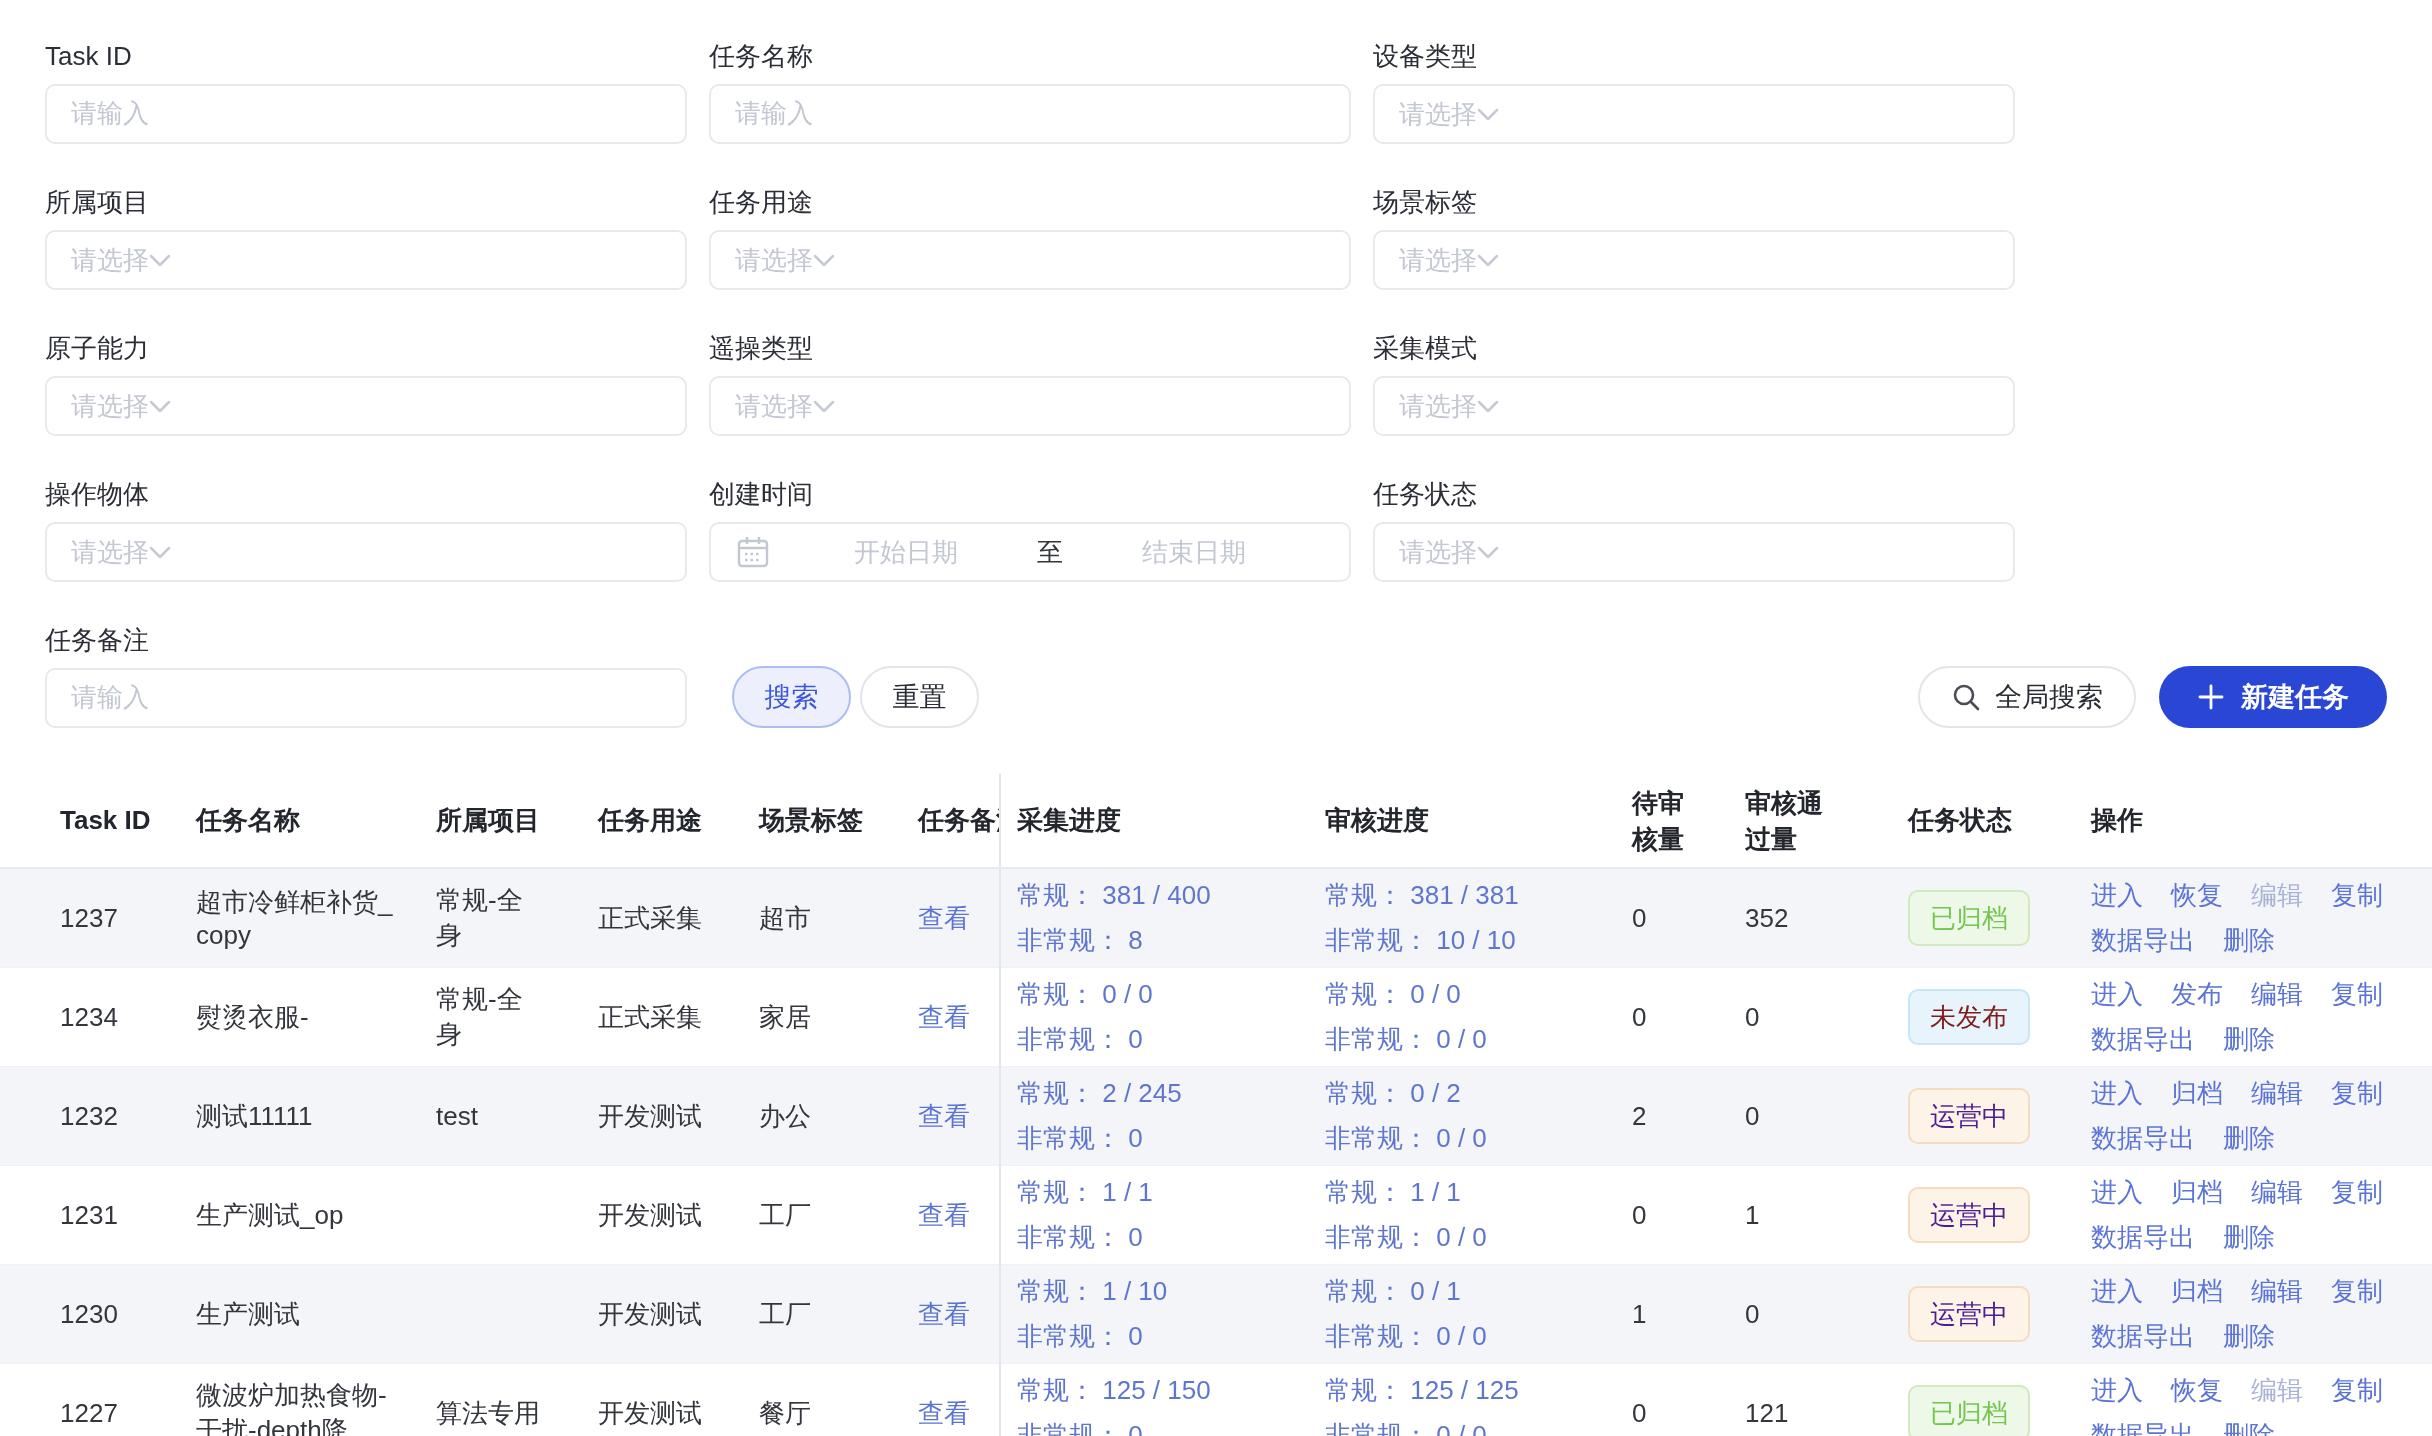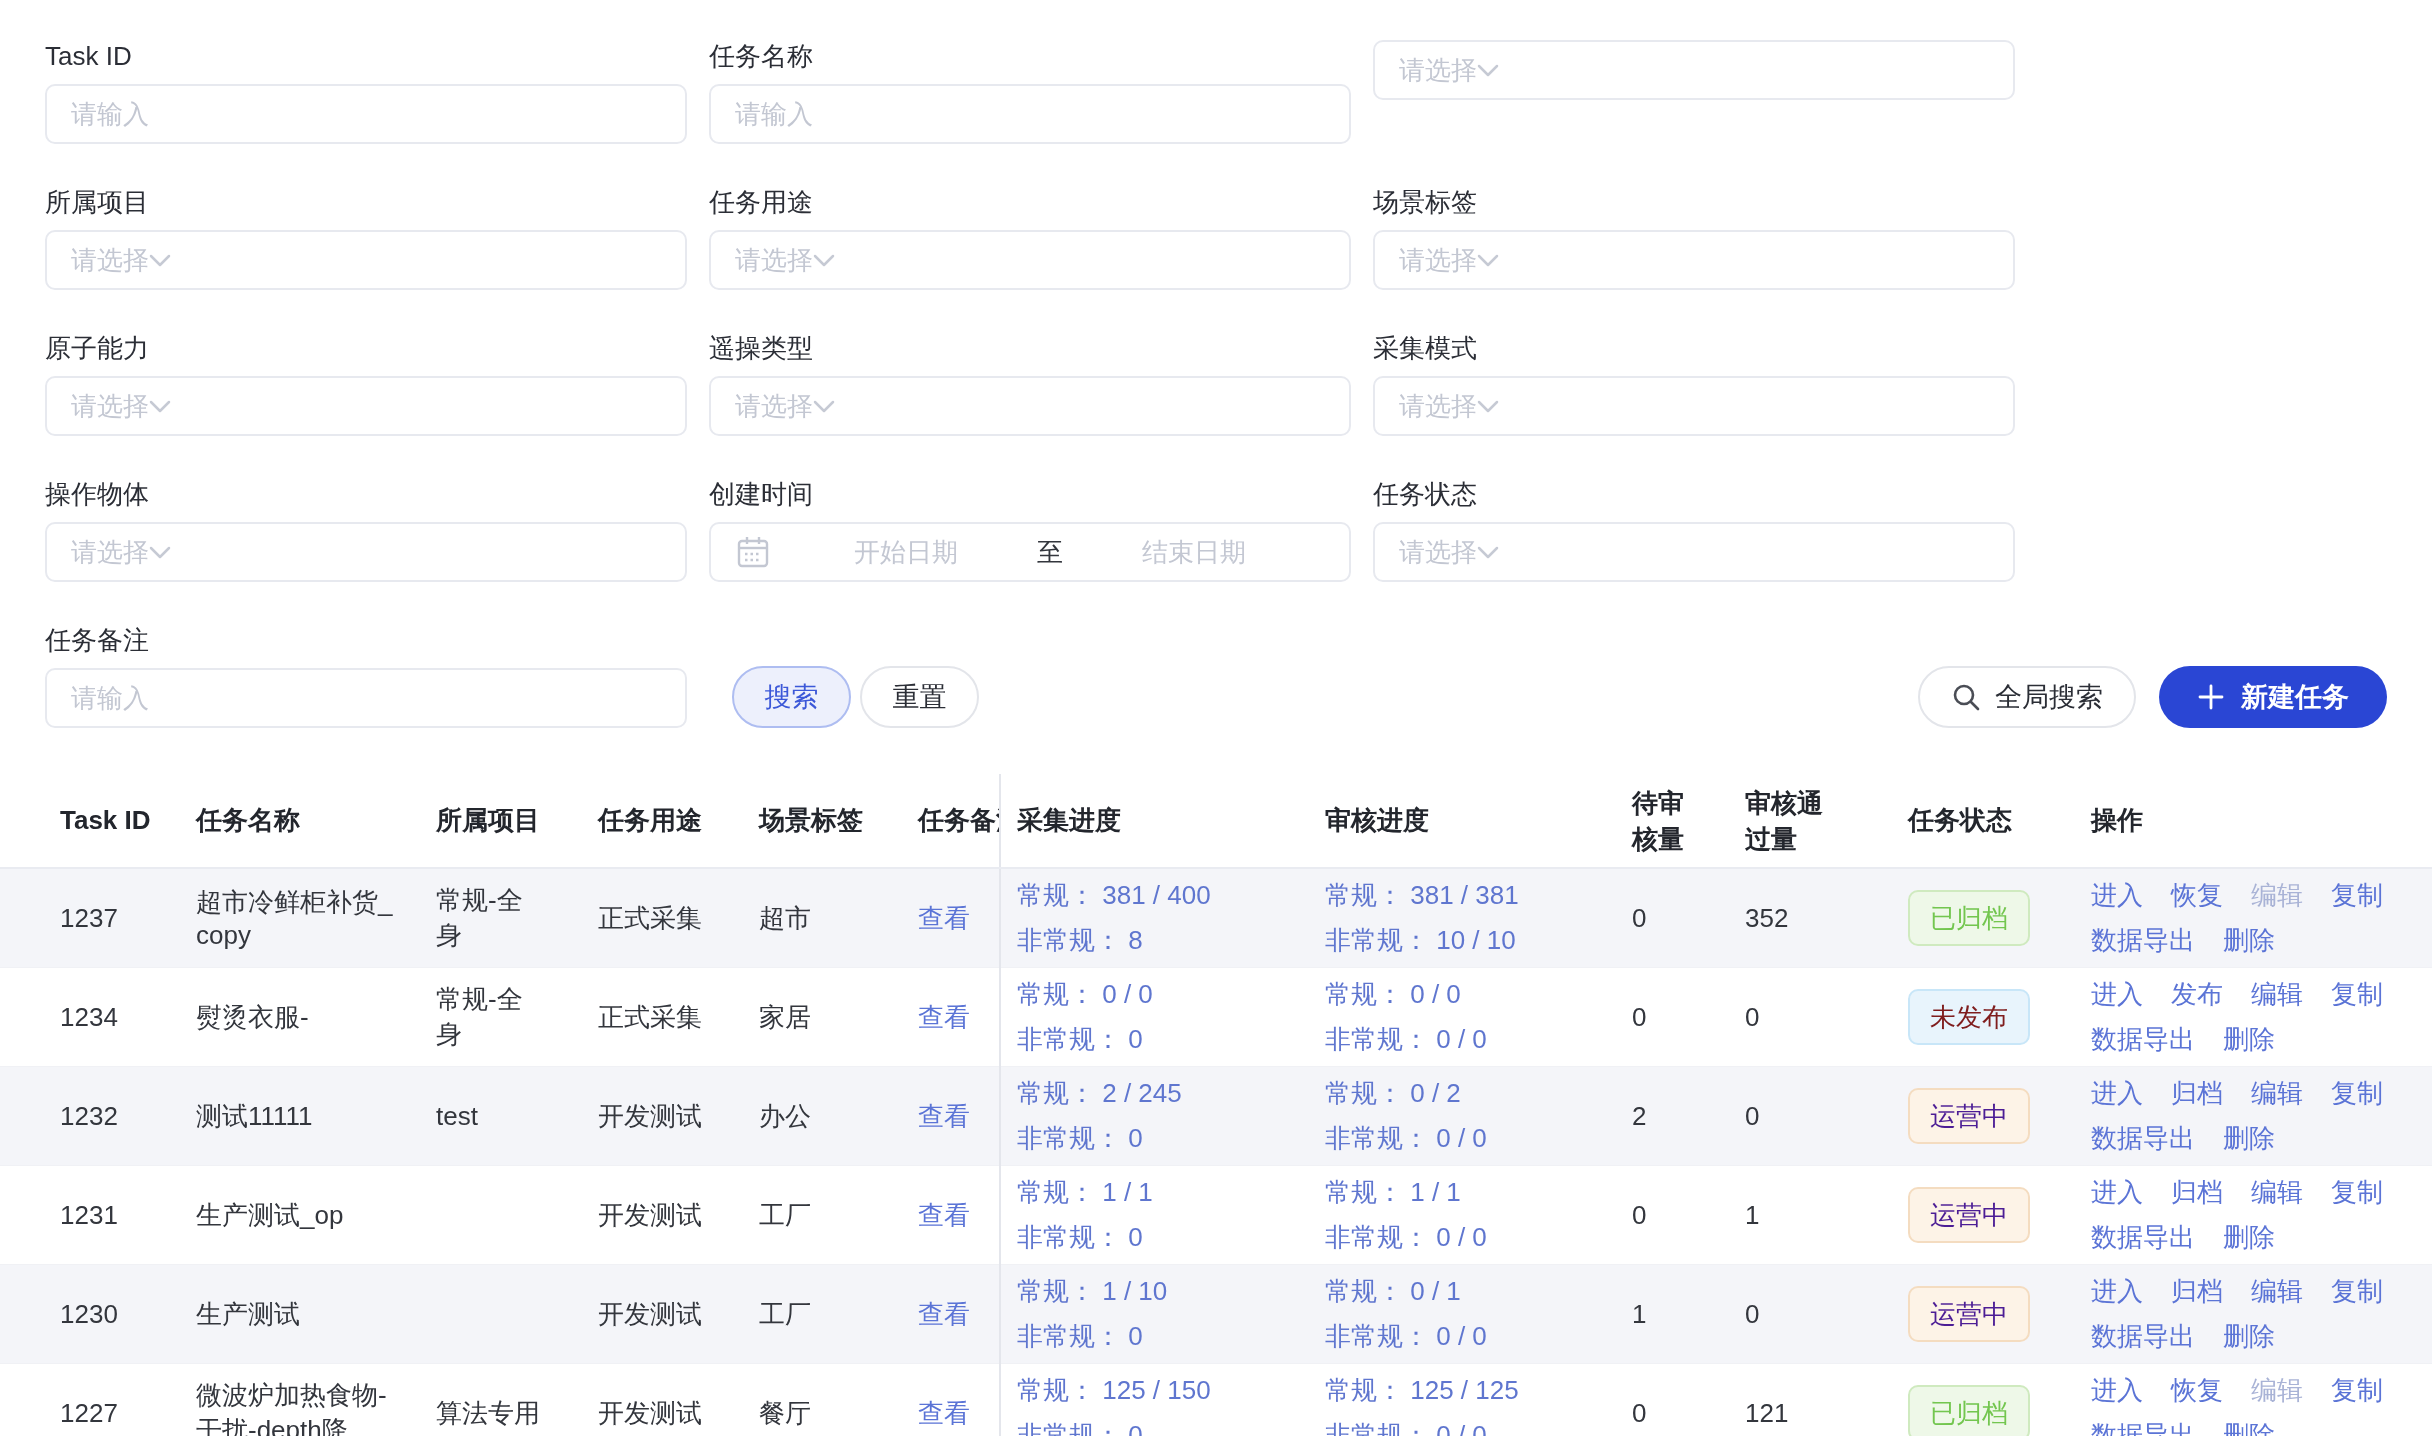--- a/index.html
+++ b/index.html
@@ -9,21 +9,21 @@
     color:#2e313a;font-size:26px;
   }
   
   .filters{padding:40px 45px 0 45px;}
   .filter-row{display:flex;gap:22px;}
   .field{width:642px;margin-bottom:42px;}
   .field label{display:block;font-size:26px;line-height:32px;margin-bottom:12px;color:#2b2e36;}
   .control{
     box-sizing:border-box;width:100%;height:60px;background:#fff;
     border:2px solid #e7e9ef;border-radius:10px;
-    display:flex;align-items:center;font-size:26px;
+    display:flex;align-items:center;font-size:26px;font-family:Liberation Serif, serif;
   }
   input.control{padding:0 24px;color:#33363d;outline:none;}
   input.control::placeholder{color:#c3c7d2;}
   .select{padding:0 24px;justify-content:flex-start;cursor:pointer;}
   .select .ph{color:#c3c7d2;}
   .chev{display:flex;align-items:center;}
   
   .date{padding:8px 24px;}
   .date .dph{color:#c3c7d2;flex:1;text-align:center;}
   .date .dto{color:#33363d;}
@@ -82,20 +82,21 @@
   <div class="filter-row">
     <div class="field">
       <label>Task ID</label>
       <input class="control" placeholder="请输入" style="">
     </div>
     <div class="field">
       <label>任务名称</label>
       <input class="control" placeholder="请输入" style="">
     </div>
     <div class="field">
+      <label>设备类型</label>
       <div class="control select">
         <span class="ph">请选择</span>
         <span class="chev">
             <svg width="22" height="13" viewBox="0 0 22 13">
               <path d="M2 2l9 9 9-9" fill="none" stroke="#c6cad4" stroke-width="2.5" stroke-linecap="round" stroke-linejoin="round"></path>
             </svg>
           </span>
       </div>
     </div>
   </div>

